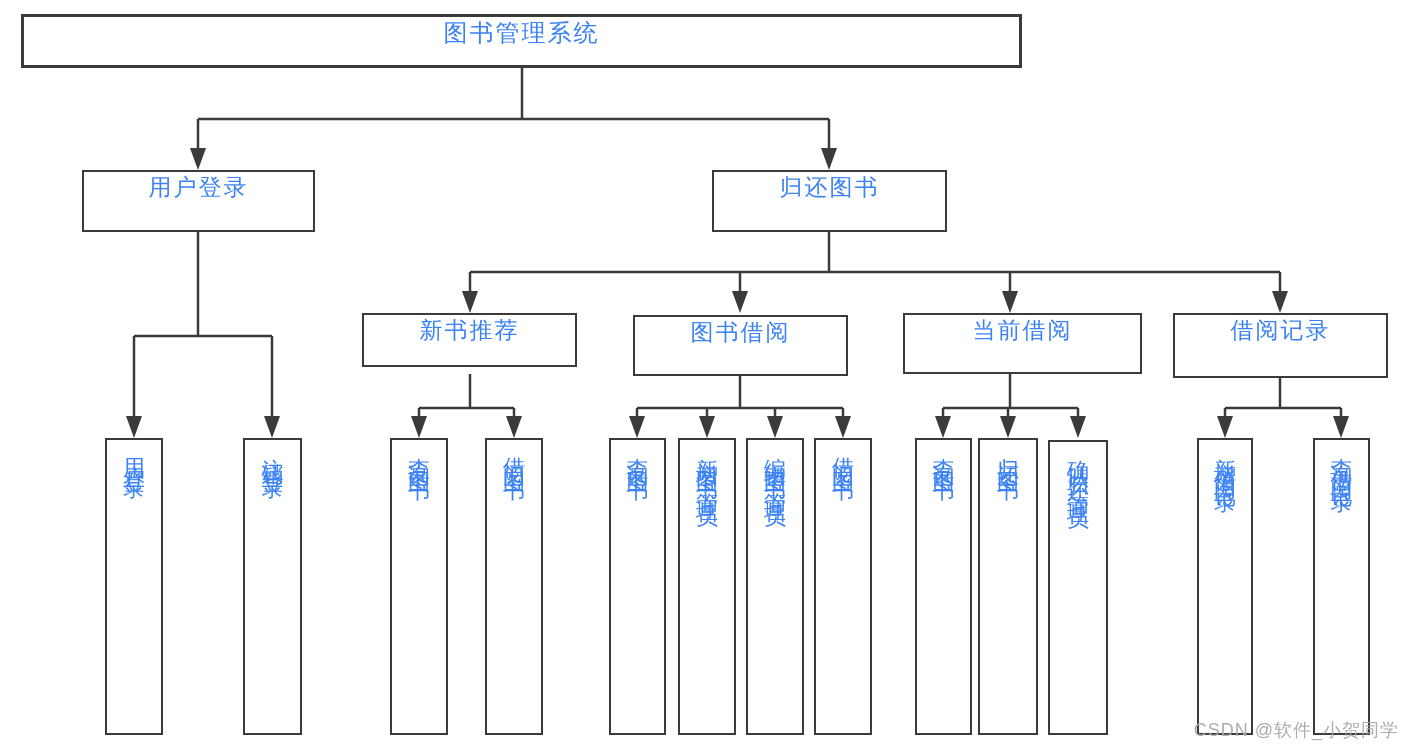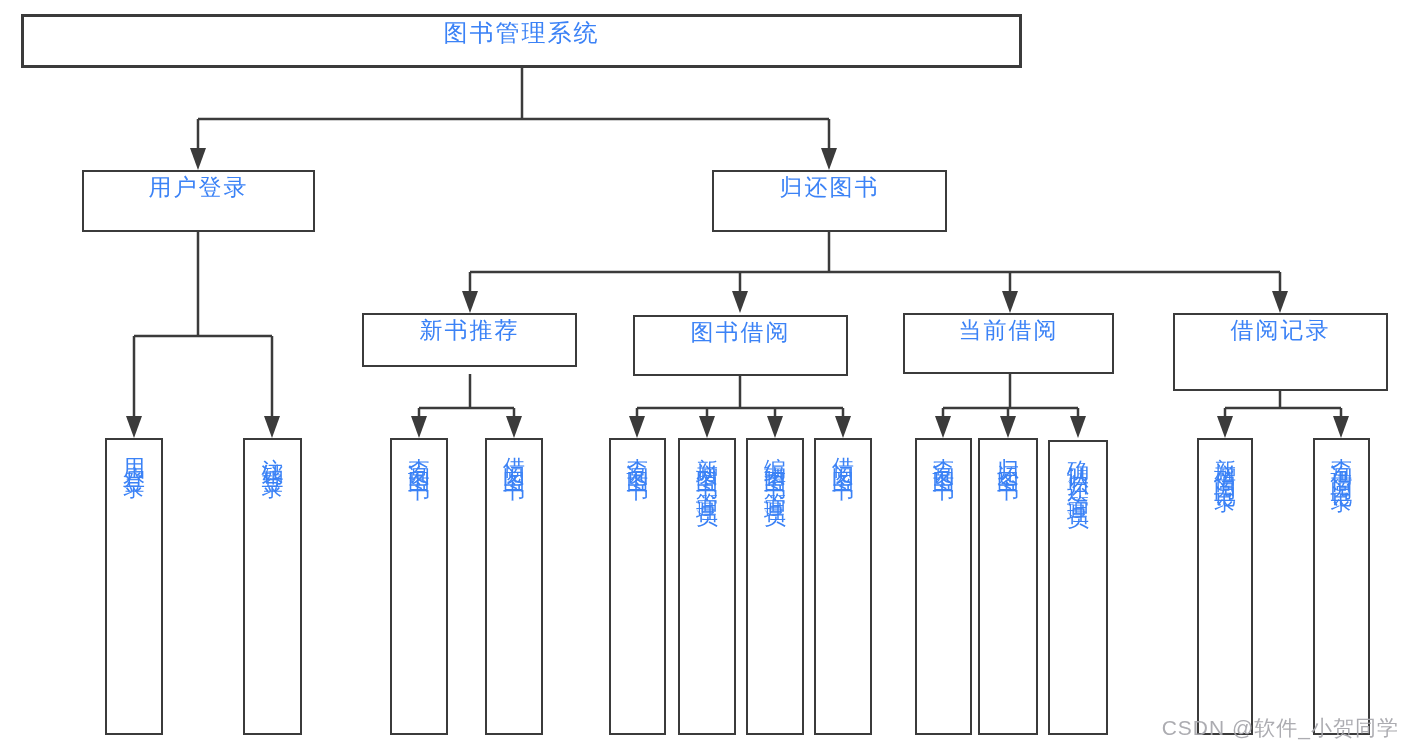--- a/index.html
+++ b/index.html
@@ -29,21 +29,21 @@
     writing-mode:vertical-rl;
     text-orientation:mixed;
     font-size:22px;
     letter-spacing:7px;
     line-height:1;
     white-space:nowrap;
   }
   .watermark{
     position:absolute;
     right:6px;bottom:5px;
-    font-size:21px;
+    font-size:18px;
     color:rgba(168,168,173,0.95);
     letter-spacing:1px;
     z-index:5;
     white-space:nowrap;
   }
 </style>
 </head>
 <body>
 
 <div class="canvas">
@@ -131,24 +131,24 @@
   <div class="node" style="left:712px;top:170px;width:235px;height:62px;">
     <span>归还图书</span>
   </div>
 
   <div class="node" style="left:362px;top:313px;width:215px;height:54px;">
     <span>新书推荐</span>
   </div>
   <div class="node" style="left:633px;top:315px;width:215px;height:61px;">
     <span>图书借阅</span>
   </div>
-  <div class="node" style="left:903px;top:313px;width:211px;height:61px;">
+  <div class="node" style="left:903px;top:313px;width:239px;height:61px;">
     <span>当前借阅</span>
   </div>
-  <div class="node" style="left:1173px;top:313px;width:215px;height:78px;">
+  <div class="node" style="left:1173px;top:313px;width:215px;height:65px;">
     <span>借阅记录</span>
   </div>
 
   <div class="node vert" style="left:105px;top:438px;width:58px;height:297px;">
     <span class="vtext">用户登录</span>
   </div>
   <div class="node vert" style="left:243px;top:438px;width:59px;height:297px;">
     <span class="vtext">注销登录</span>
   </div>
 

